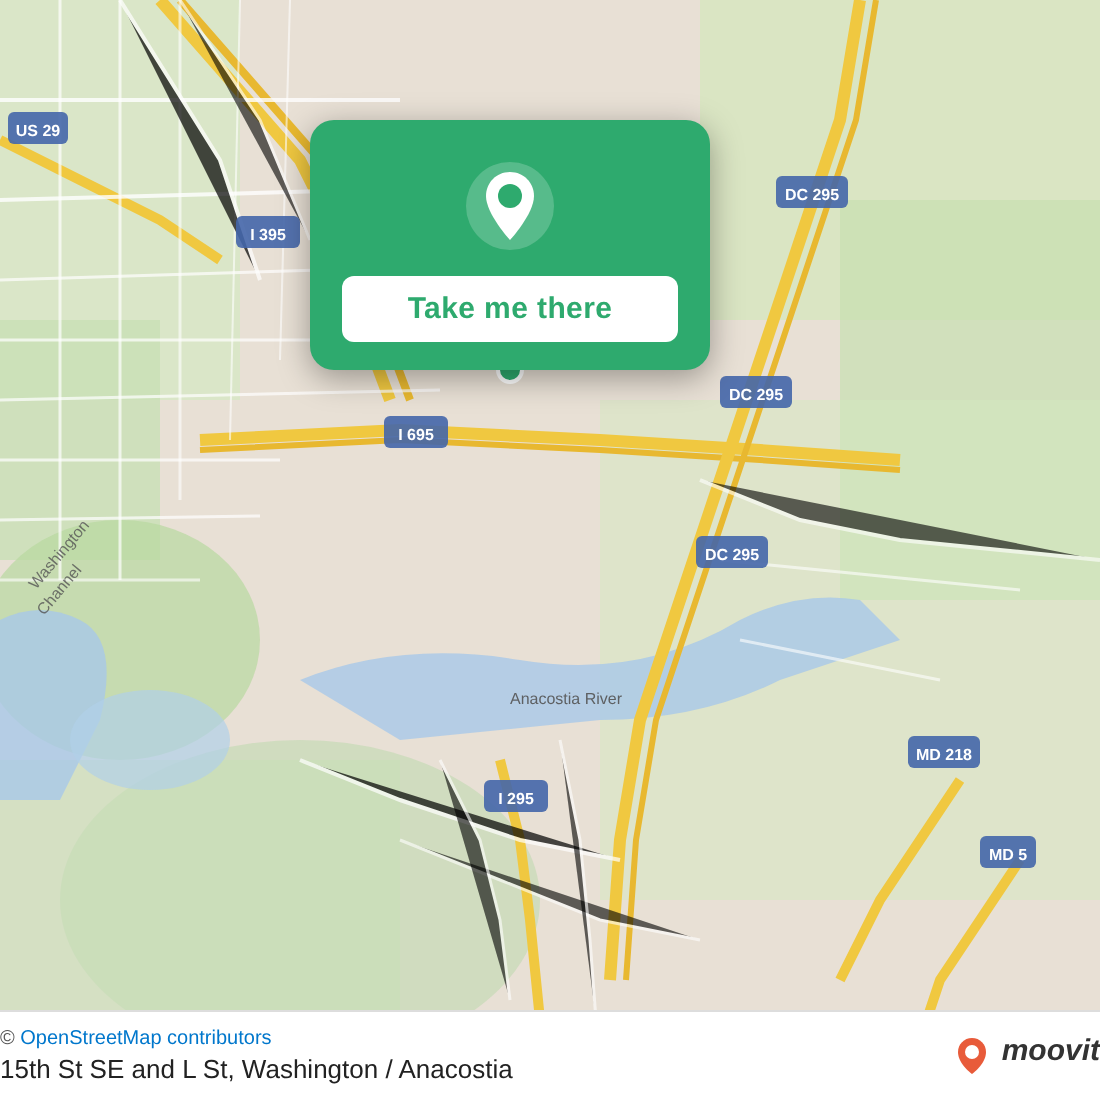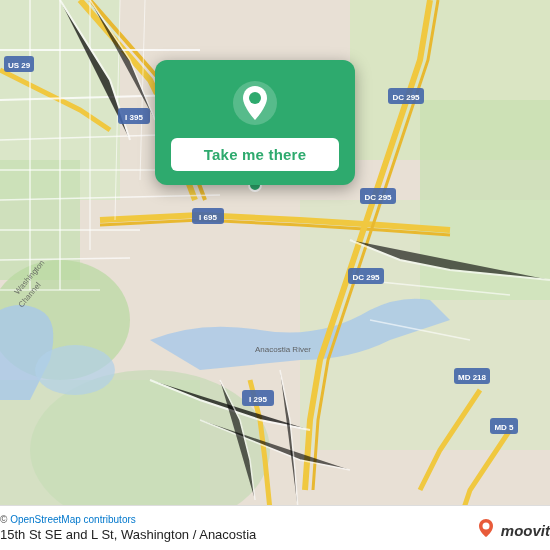--- a/index.html
+++ b/index.html
@@ -94,21 +94,21 @@
     }
 
     #location-label {
       font-size: 13px;
       color: #222;
       font-weight: 500;
     }
 
     #moovit-logo {
       display: flex;
-      align-items: flex-end;
+      align-items: flex-start;
       gap: 4px;
     }
 
     #moovit-pin {
       width: 22px;
       height: 22px;
     }
 
     #moovit-text {
       font-size: 15px;

